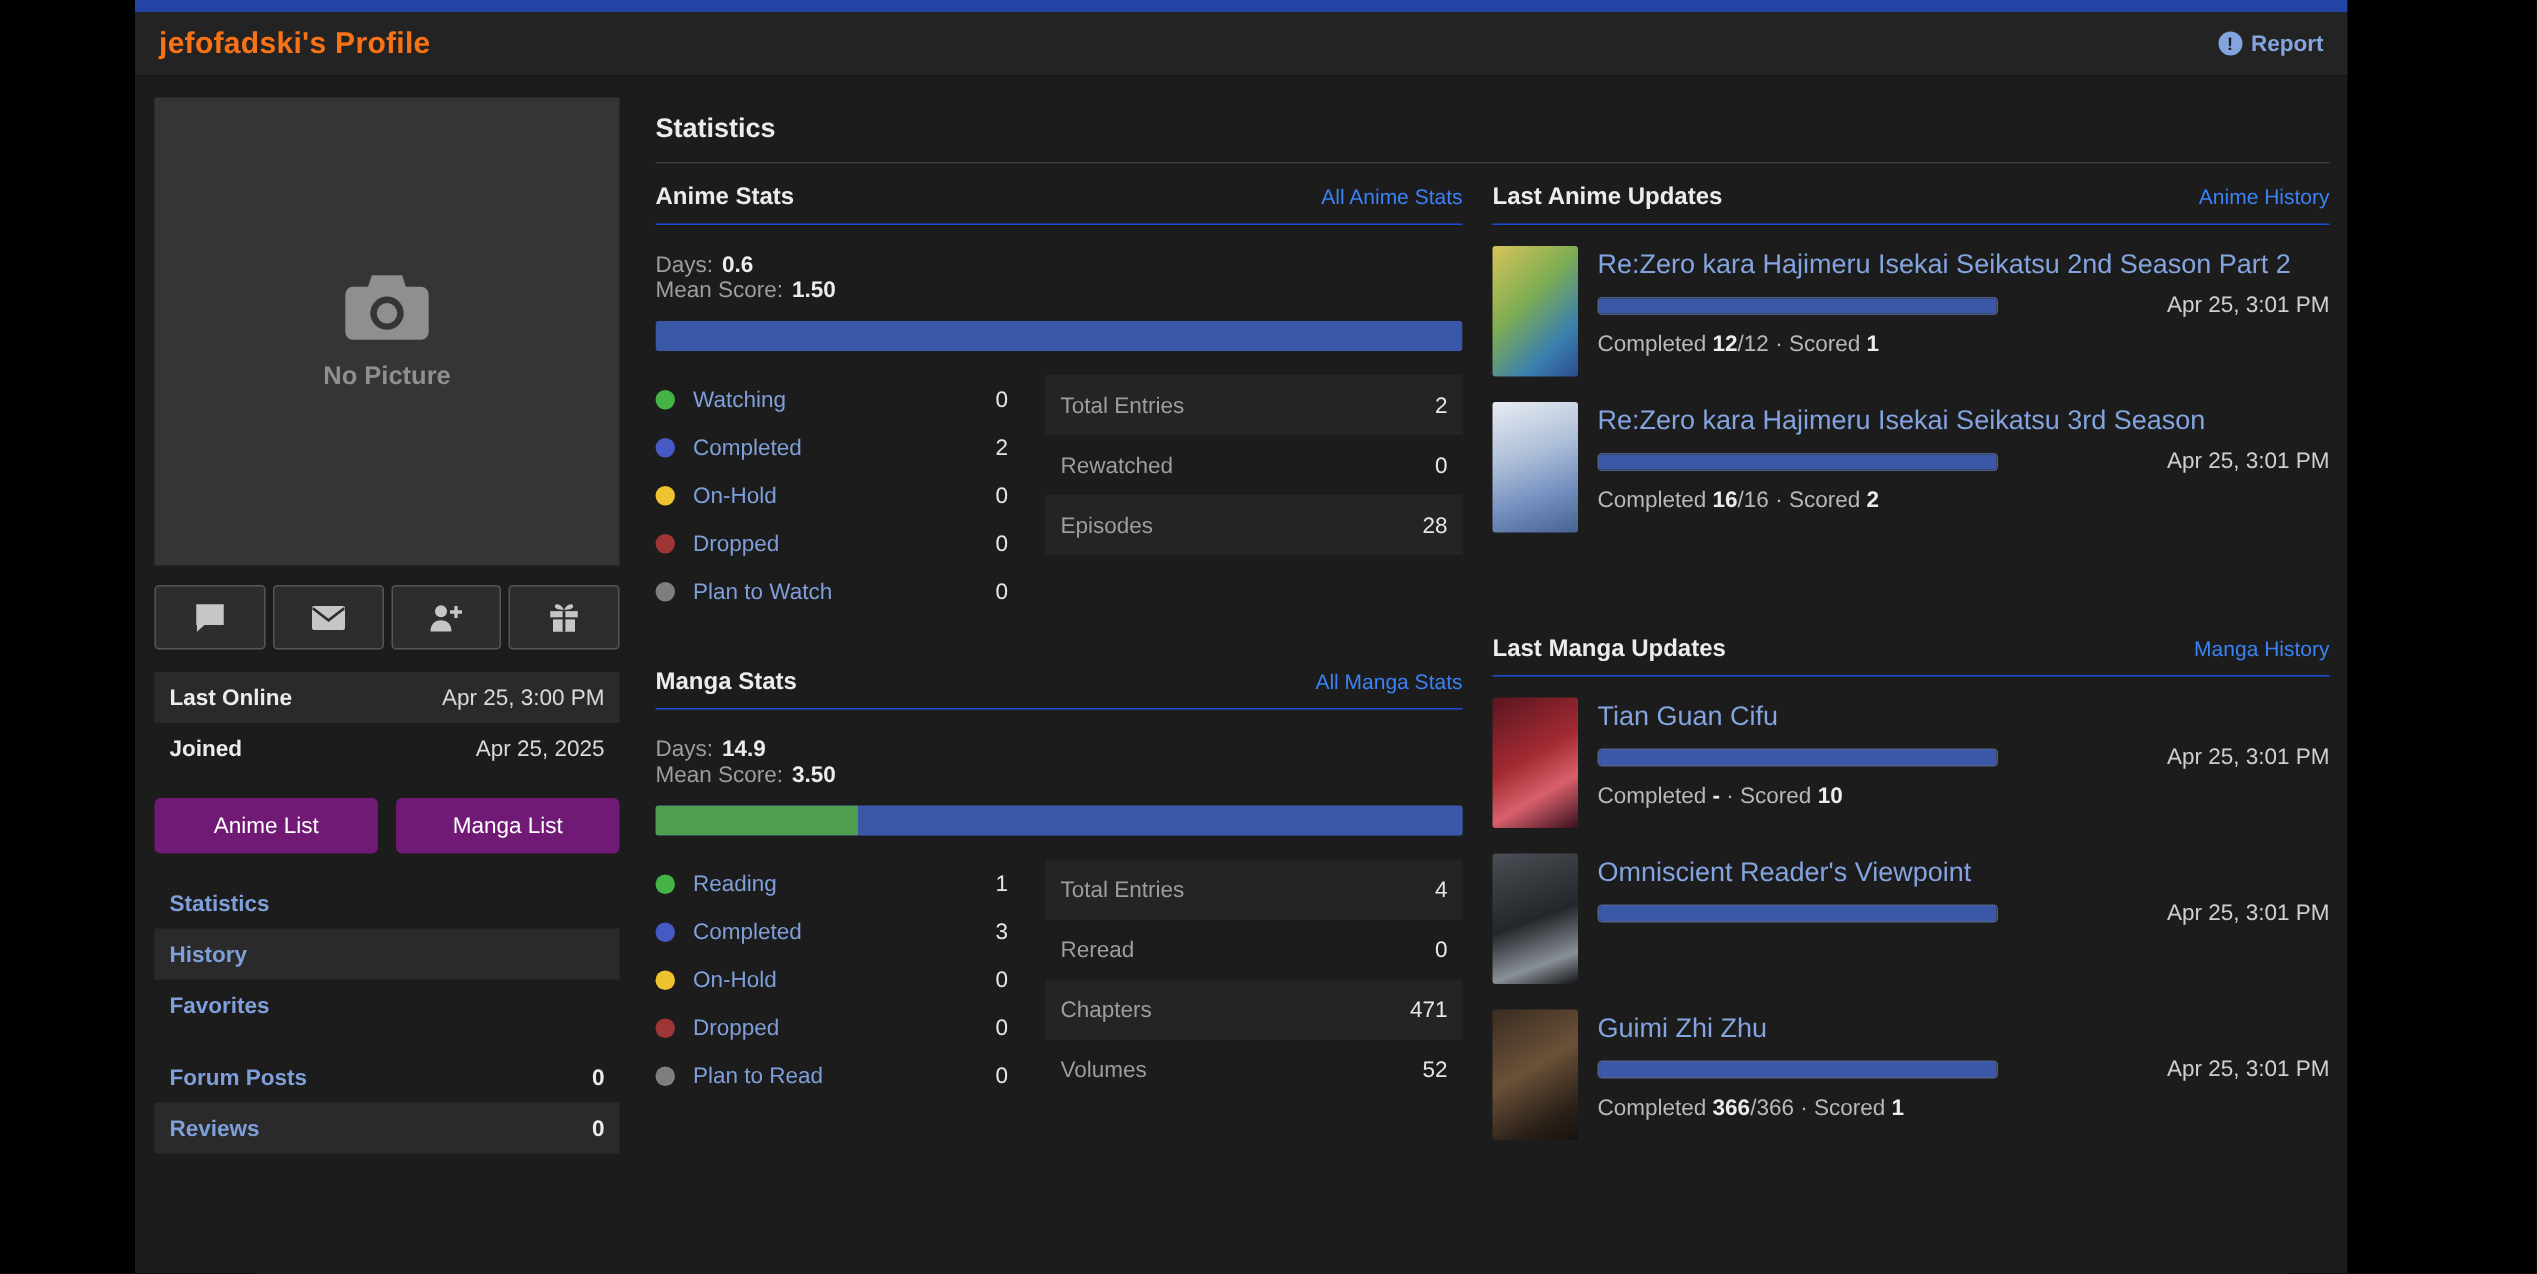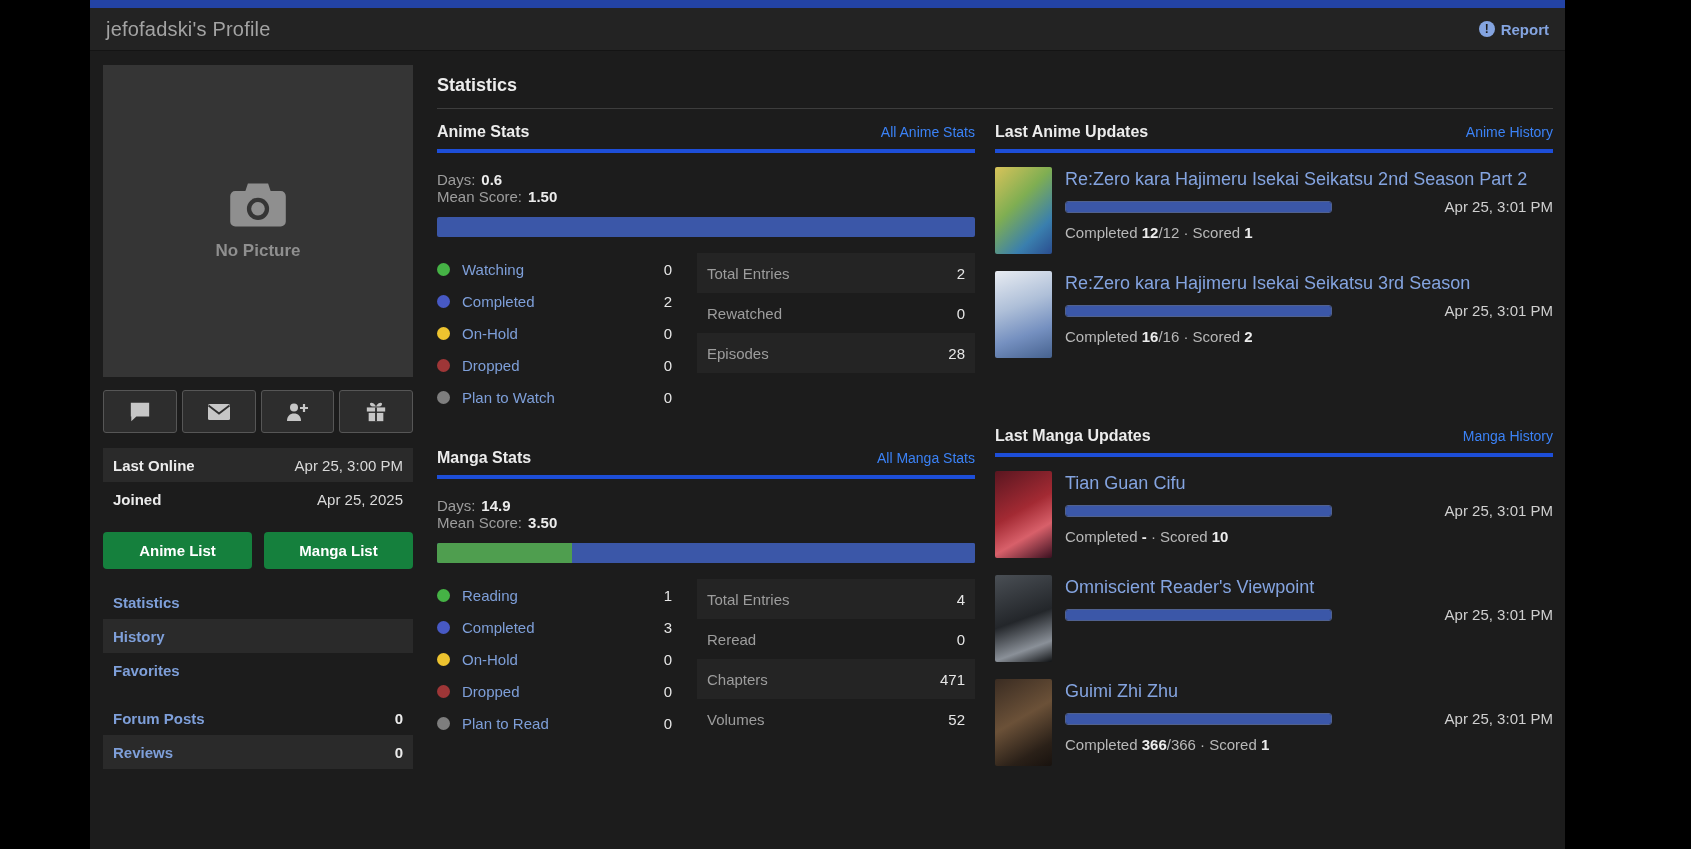--- a/index.html
+++ b/index.html
@@ -7,54 +7,54 @@
   body {
     width:1691px; height:849px; position:relative; overflow:hidden;
     background:#000; font-family:"Liberation Sans", sans-serif;
   }
   .page { position:absolute; left:90px; top:0; width:1475px; height:849px; background:#1c1c1c; overflow:hidden; }
   .topbar { height:8px; background:#2343a5; }
   .header {
     height:43px; background:#232323; border-bottom:1px solid #141414;
     display:flex; align-items:center; justify-content:space-between; padding:0 16px;
   }
-  .page-title { margin:0; font-size:20px; font-weight:normal; color:#a3a3a3; letter-spacing:.2px; }
+  .page-title { margin:0; font-size:20px; font-weight:bold; color:#f97316; letter-spacing:.2px; }
   .report { display:flex; align-items:center; gap:6px; color:#84a4e0; font-size:15px; font-weight:bold; text-decoration:none; cursor:pointer; }
   .report-icon { width:16px; height:16px; border-radius:50%; background:#84a4e0; color:#1c1c1c; font-size:12px; font-weight:bold; display:flex; align-items:center; justify-content:center; line-height:1; }
 
   .content { display:flex; padding:14px 12px 0 13px; }
 
   
   .sidebar { width:310px; flex:none; }
   .no-pic { height:312px; background:#353535; display:flex; flex-direction:column; align-items:center; justify-content:center; gap:12px; }
   .no-pic-label { color:#8f8f8f; font-size:17px; font-weight:bold; }
   .icon-row { display:flex; gap:5px; margin-top:13px; }
   .icon-btn { flex:1; height:43px; background:#2d2d2d; border:1px solid #565656; border-radius:3px; display:flex; align-items:center; justify-content:center; cursor:pointer; }
   .info { margin-top:15px; }
   .side-row { height:34px; display:flex; align-items:center; justify-content:space-between; padding:0 10px; font-size:15px; }
   .side-row.alt { background:#2a2a2a; }
   .side-label { color:#ececec; font-weight:bold; }
   .side-value { color:#d9d9d9; }
   .list-buttons { display:flex; gap:12px; margin-top:16px; }
-  .blue-btn { flex:1; height:37px; background:#15803d; color:#fff; font-weight:bold; font-size:15px; border:none; border-radius:4px; cursor:pointer; font-family:inherit; }
+  .blue-btn { flex:1; height:37px; background:#701a75; color:#fff; font-weight:normal; font-size:15px; border:none; border-radius:4px; cursor:pointer; font-family:inherit; }
   .nav { margin-top:16px; }
   .nav-row { height:34px; display:flex; align-items:center; justify-content:space-between; padding:0 10px; }
   .nav-row.alt { background:#2a2a2a; }
   .nav-link { color:#7e9fd9; font-weight:bold; font-size:15px; text-decoration:none; cursor:pointer; }
   .counts { margin-top:14px; }
   .count-value { color:#ececec; font-weight:bold; font-size:15px; }
 
   
   .main { flex:1; min-width:0; padding-left:24px; }
   .section-title { margin:0; padding:10px 0 12px; font-size:18px; font-weight:bold; color:#ececec; border-bottom:1px solid #3d3d3d; }
   .cols { display:flex; gap:20px; }
   .stats-col { width:538px; flex:none; }
   .updates-col { flex:1; min-width:0; }
 
-  .sec-head { display:flex; align-items:baseline; justify-content:space-between; padding:14px 0 8px; border-bottom:4px solid #1d4ed8; }
+  .sec-head { display:flex; align-items:baseline; justify-content:space-between; padding:14px 0 8px; border-bottom:1px solid #1d4ed8; }
   .sec-head h3 { margin:0; font-size:16px; color:#ececec; font-weight:bold; }
   .sec-link { font-size:14px; color:#3b82f6; text-decoration:none; cursor:pointer; }
 
   .days-row { display:flex; justify-content:space-between; margin-top:18px; font-size:15px; color:#9d9d9d;flex-direction:column; }
   .days-row .lbl { margin-right:6px; }
   .days-row b { color:#ececec; }
   .stat-bar { display:flex; height:20px; margin-top:12px; border-radius:2px; overflow:hidden; background:#3b57a8; }
   .seg { height:100%; }
   .seg-green { background:#4f9e4f; }
   .seg-blue { background:#3b57a8; }

